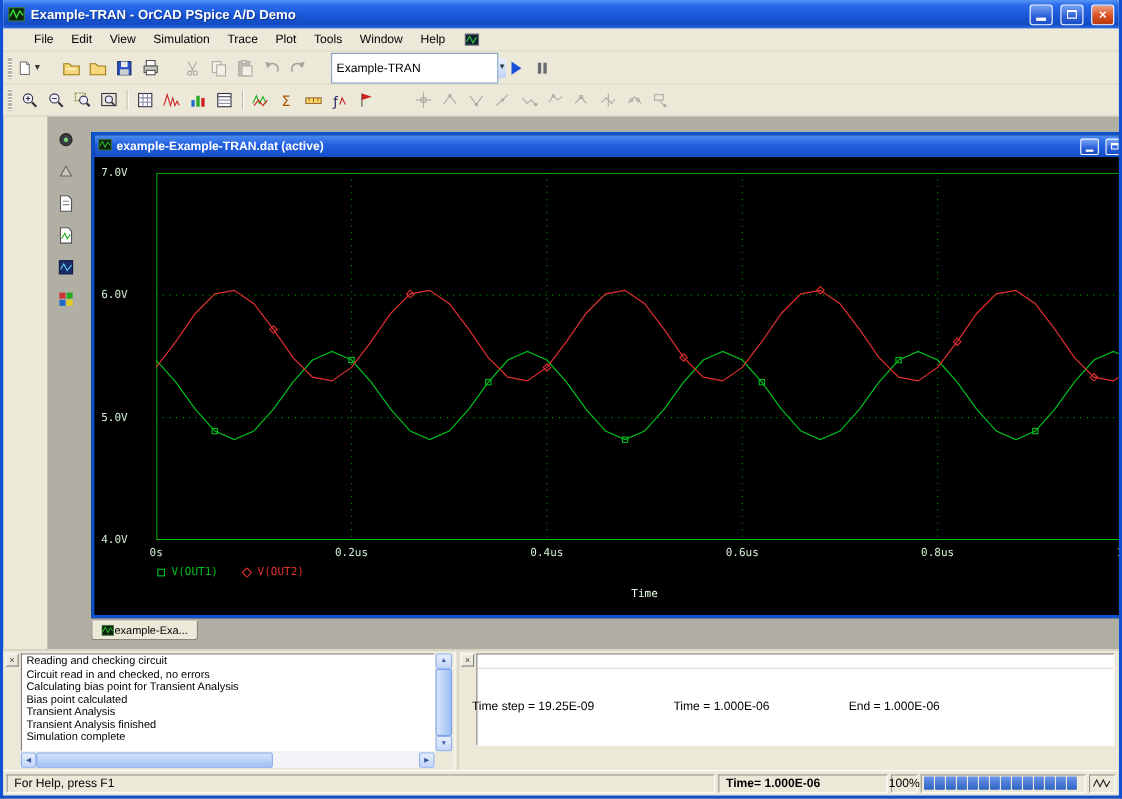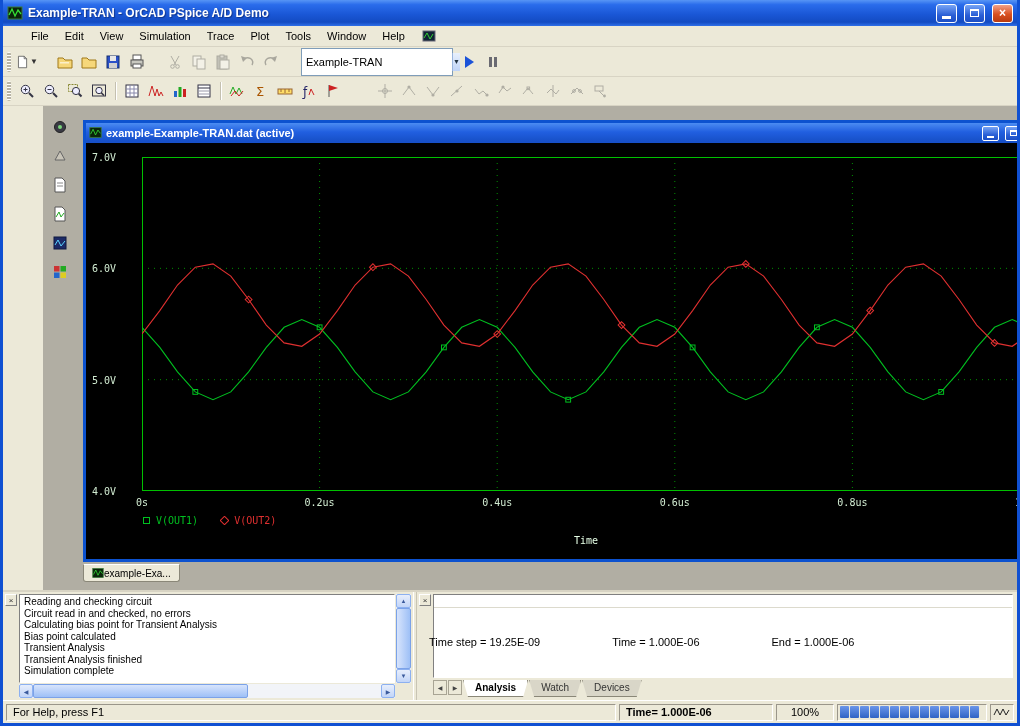--- a/index.html
+++ b/index.html
@@ -112,21 +112,21 @@
     clip-path:polygon(0 0,100% 0,calc(100% - 5px) 100%,5px 100%); color:#333; }
   .sheet-tab.active { background:#fff; font-weight:bold; color:#000; }
 
   
   .statusbar { flex:0 0 23px; display:flex; align-items:center; gap:3px; padding:2px 3px;
     background:#ece9d8; border-top:1px solid #fff; font-size:11px;text-align:right; }
   .sb-cell { height:17px; border:1px solid; border-color:#9a968a #fff #fff #9a968a;
     display:flex; align-items:center; padding:0 6px; white-space:nowrap; }
   .sb-help { flex:1; }
   .sb-time { width:154px;font-weight:bold; }
-  .sb-pct { width:58px; justify-content:center; }
+  .sb-pct { width:24px; justify-content:center; }
   .sb-progress { width:150px; padding:1px 2px; gap:1px; }
   .pseg { width:9px; height:12px; background:linear-gradient(180deg,#6a96ea,#2f62c4); border-radius:1px; }
   .sb-icon { width:24px; justify-content:center; padding:0; }
 </style>
 </head>
 <body>
 
 <div class="app">
 
   <div class="titlebar">
@@ -568,27 +568,20 @@
     <div class="sim-panel">
       <span class="mini-close">×</span>
       <div class="sim-box">
         <div class="sim-box-header"></div>
       </div>
       <div class="sim-fields">
         <span>Time step = 19.25E-09</span>
         <span>Time = 1.000E-06</span>
         <span>End = 1.000E-06</span>
       </div>
-      <div class="sim-tabs">
-        <span class="tab-nav">◀</span>
-        <span class="tab-nav">▶</span>
-        <span class="sheet-tab active">Analysis</span>
-        <span class="sheet-tab">Watch</span>
-        <span class="sheet-tab">Devices</span>
-      </div>
     </div>
   </div>
 
   <div class="statusbar">
     <span class="sb-cell sb-help">For Help, press F1</span>
     <span class="sb-cell sb-time">Time= 1.000E-06</span>
     <span class="sb-cell sb-pct">100%</span>
     <span class="sb-cell sb-progress">
       <span class="pseg"></span>
         <span class="pseg"></span>

